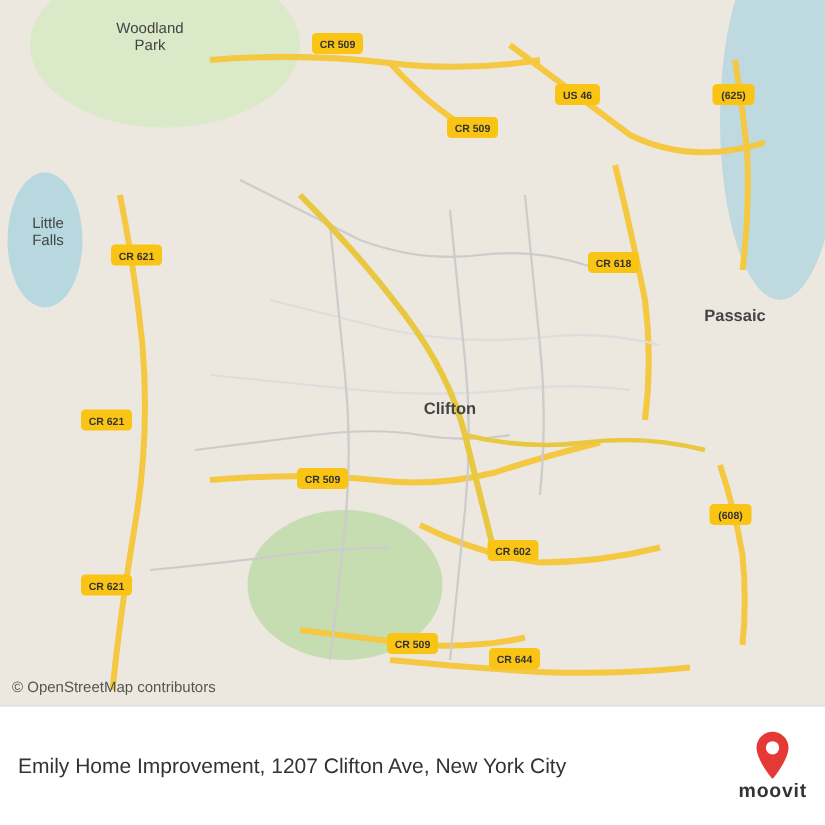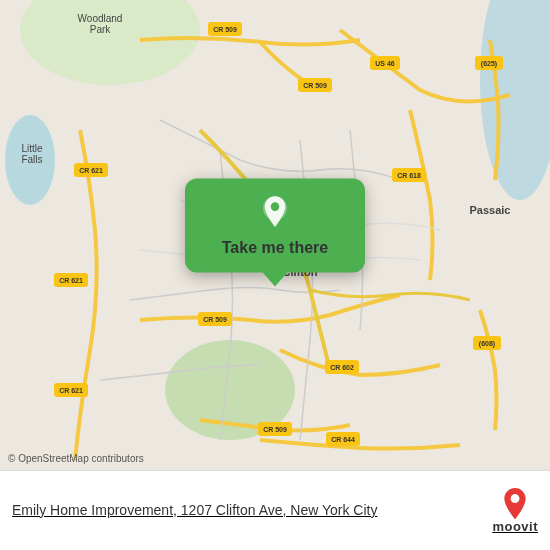--- a/index.html
+++ b/index.html
@@ -67,21 +67,20 @@
 
     #bottom-bar {
       width: 550px;
       height: 80px;
       background: #fff;
       display: flex;
       align-items: center;
       padding: 0 12px;
       border-top: 1px solid #ddd;
       position: relative;
-      text-decoration: underline;
     }
 
     #address-text {
       flex: 1;
       font-size: 14px;
       color: #333;
       line-height: 1.4;
     }
 
     #moovit-logo {
@@ -194,29 +193,20 @@
     <text x="487" y="346" text-anchor="middle" class="badge-text">(608)</text>
 
     <text x="100" y="22" text-anchor="middle" font-size="10" fill="#444" font-family="Arial">Woodland</text>
     <text x="100" y="33" text-anchor="middle" font-size="10" fill="#444" font-family="Arial">Park</text>
     <text x="32" y="152" text-anchor="middle" font-size="10" fill="#444" font-family="Arial">Little</text>
     <text x="32" y="163" text-anchor="middle" font-size="10" fill="#444" font-family="Arial">Falls</text>
     <text x="300" y="276" text-anchor="middle" font-size="11" fill="#444" font-family="Arial" font-weight="bold">Clifton</text>
     <text x="490" y="214" text-anchor="middle" font-size="11" fill="#444" font-family="Arial" font-weight="bold">Passaic</text>
   </svg>
 
-  <div id="popup-card">
-
-    <svg class="pin-icon" viewBox="0 0 36 42" xmlns="http://www.w3.org/2000/svg">
-      <circle cx="18" cy="16" r="14" fill="white" opacity="0.3"></circle>
-      <path d="M18 2C11.4 2 6 7.4 6 14c0 9 12 24 12 24s12-15 12-24c0-6.6-5.4-12-12-12z" fill="white" opacity="0.9"></path>
-      <circle cx="18" cy="14" r="5" fill="#4caf50"></circle>
-    </svg>
-    <button id="take-me-there-btn">Take me there</button>
-  </div>
 
   <div id="copyright-text">
     <span style="font-size:10px;color:#555;position:absolute;bottom:6px;left:8px;">© OpenStreetMap contributors</span>
   </div>
 </div>
 
 <div id="bottom-bar">
   <span id="address-text">Emily Home Improvement, 1207 Clifton Ave, New York City</span>
 
   <div id="moovit-logo">

